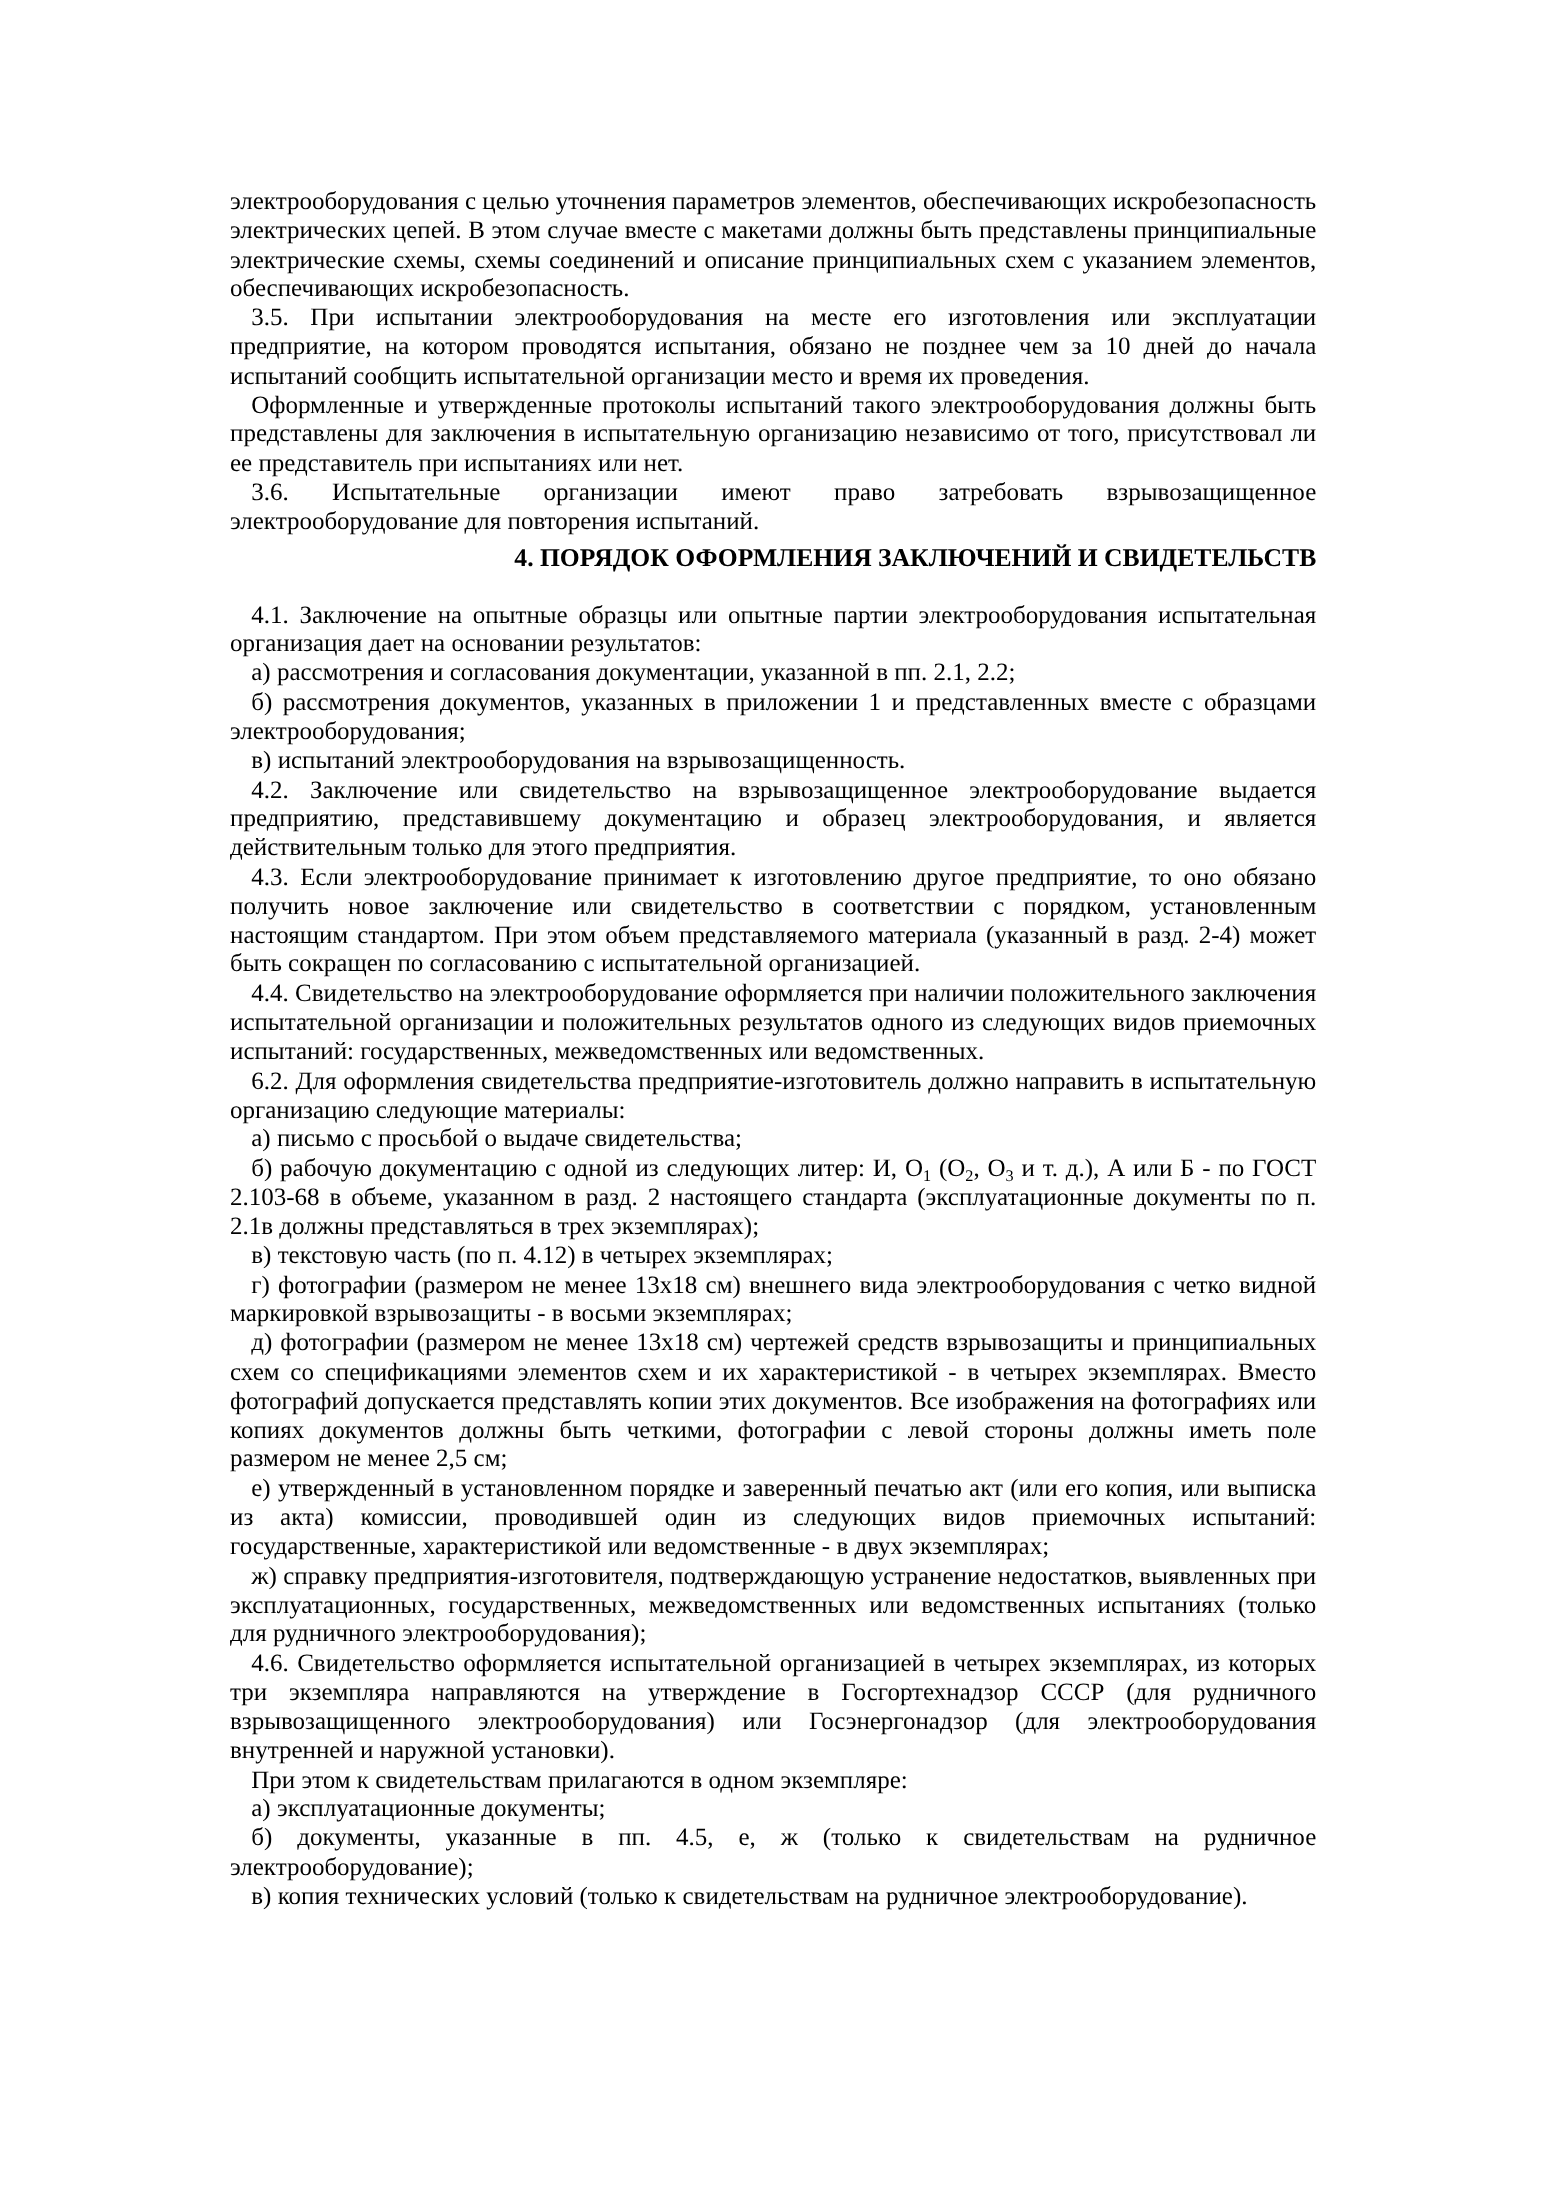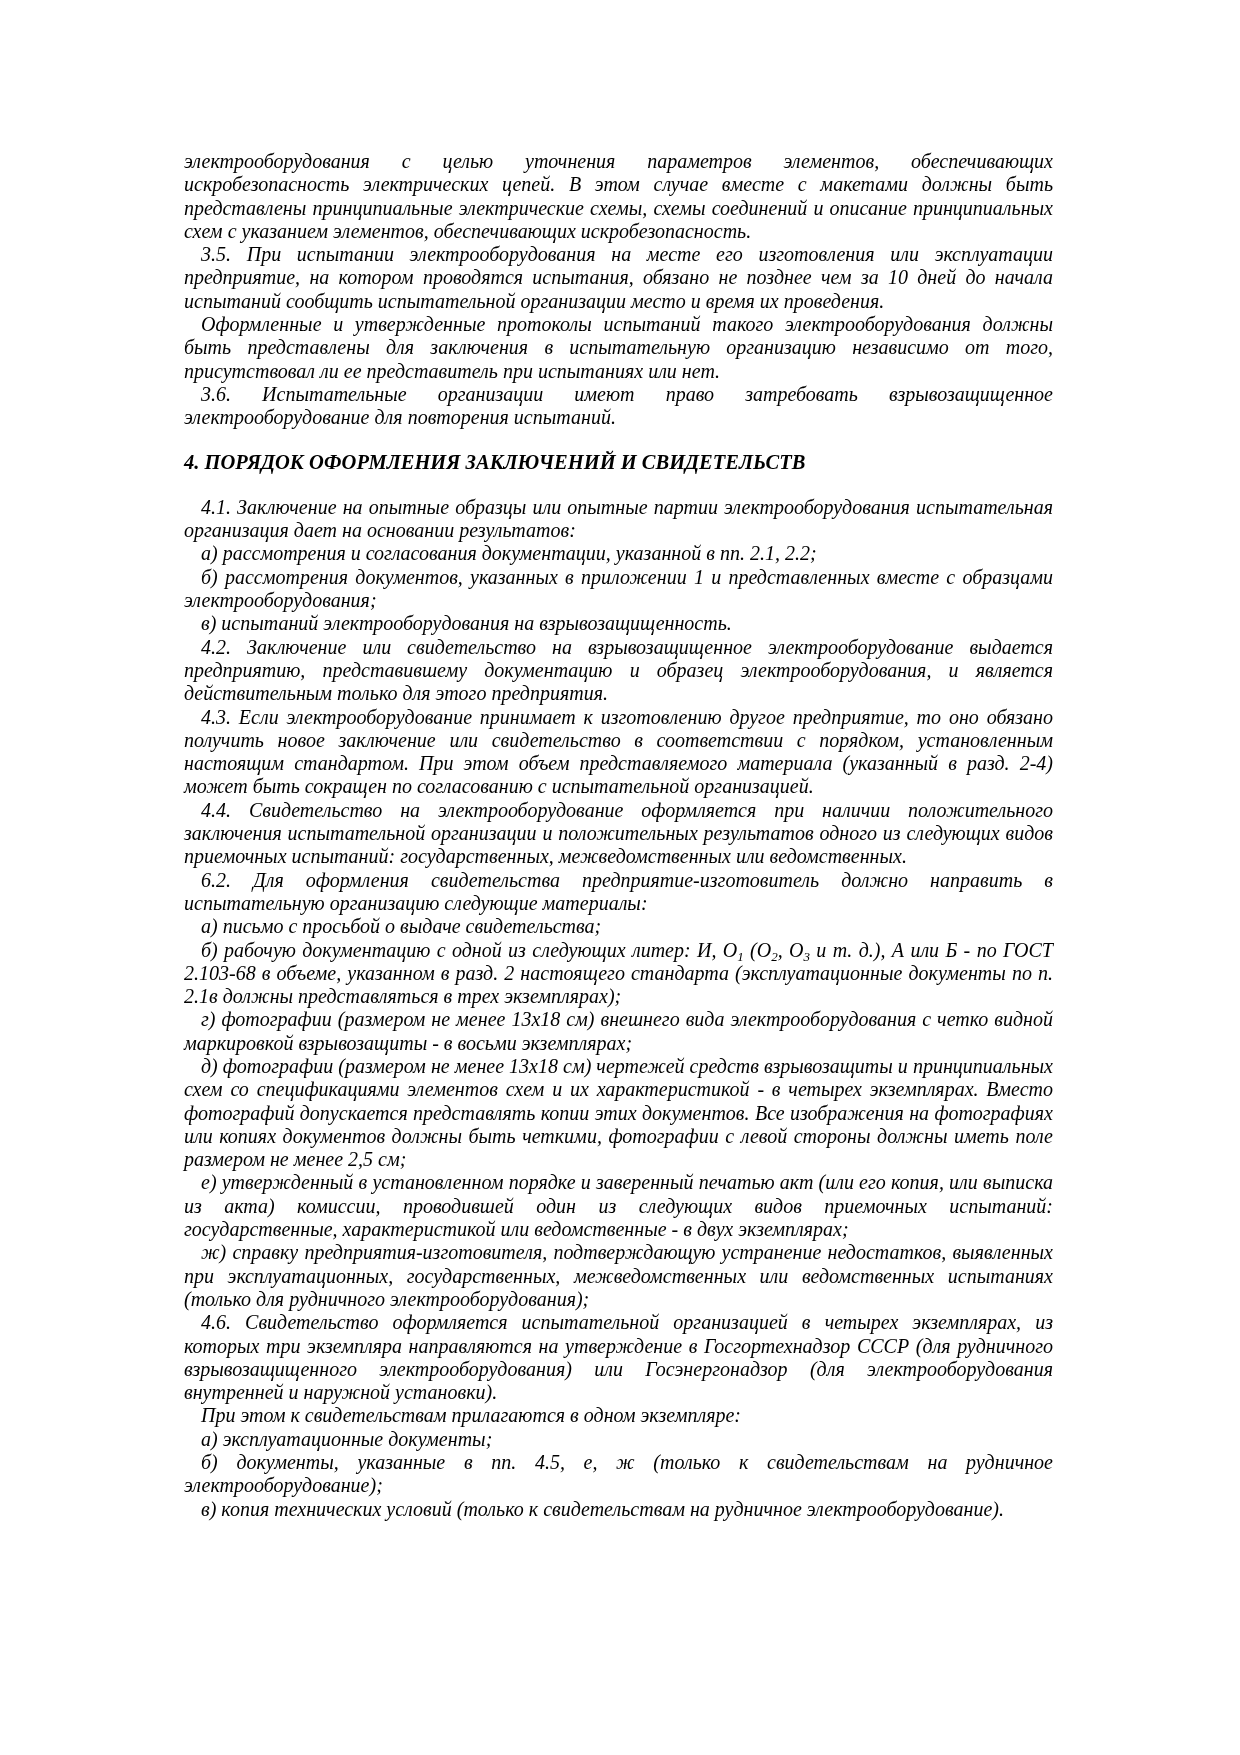--- a/index.html
+++ b/index.html
@@ -14,39 +14,38 @@
     overflow: hidden;
   }
   .page {
     box-sizing: border-box;
     width: 1240px;
     min-height: 1755px;
     padding: 150px 187px 44px 184px;
     background: #ffffff;
     color: #000000;
     font-family: "Liberation Serif", "DejaVu Serif", serif;
-    font-style: italic;
   }
   .doc-paragraph {
     margin: 0;
     font-size: 20px;
     line-height: 23.3px;
     text-align: justify;
     text-indent: 17px;
     color: #000000;
   }
   .doc-paragraph.no-indent {
     text-indent: 0;
   }
   .doc-heading {
-    margin: 21px 0 22px 0;
+    margin: 6px 0 22px 0;
     font-size: 20.5px;
     line-height: 23.3px;
     font-weight: bold;
-    text-align: left;
+    text-align: right;
     text-indent: 0;
     color: #000000;
   }
   sub {
     font-size: 13px;
     line-height: 0;
     vertical-align: -4px;
   }
 </style>
 </head>
@@ -62,20 +61,21 @@
       <p class="doc-paragraph"><span>4.1. Заключение на опытные образцы или опытные партии электрооборудования испытательная организация дает на основании результатов:</span></p>
       <p class="doc-paragraph"><span>а) рассмотрения и согласования документации, указанной в пп. 2.1, 2.2;</span></p>
       <p class="doc-paragraph"><span>б) рассмотрения документов, указанных в приложении 1 и представленных вместе с образцами электрооборудования;</span></p>
       <p class="doc-paragraph"><span>в) испытаний электрооборудования на взрывозащищенность.</span></p>
       <p class="doc-paragraph"><span>4.2. Заключение или свидетельство на взрывозащищенное электрооборудование выдается предприятию, представившему документацию и образец электрооборудования, и является действительным только для этого предприятия.</span></p>
       <p class="doc-paragraph"><span>4.3. Если электрооборудование принимает к изготовлению другое предприятие, то оно обязано получить новое заключение или свидетельство в соответствии с порядком, установленным настоящим стандартом. При этом объем представляемого материала (указанный в разд. 2-4) может быть сокращен по согласованию с испытательной организацией.</span></p>
       <p class="doc-paragraph"><span>4.4. Свидетельство на электрооборудование оформляется при наличии положительного заключения испытательной организации и положительных результатов одного из следующих видов приемочных испытаний: государственных, межведомственных или ведомственных.</span></p>
       <p class="doc-paragraph"><span>6.2. Для оформления свидетельства предприятие-изготовитель должно направить в испытательную организацию следующие материалы:</span></p>
       <p class="doc-paragraph"><span>а) письмо с просьбой о выдаче свидетельства;</span></p>
       <p class="doc-paragraph"><span>б) рабочую документацию с одной из следующих литер: И, О</span><sub>1</sub><span> (О</span><sub>2</sub><span>, О</span><sub>3</sub><span> и т. д.), А или Б - по ГОСТ 2.103-68 в объеме, указанном в разд. 2 настоящего стандарта (эксплуатационные документы по п. 2.1в должны представляться в трех экземплярах);</span></p>
+      <p class="doc-paragraph"><span>в) текстовую часть (по п. 4.12) в четырех экземплярах;</span></p>
       <p class="doc-paragraph"><span>г) фотографии (размером не менее 13х18 см) внешнего вида электрооборудования с четко видной маркировкой взрывозащиты - в восьми экземплярах;</span></p>
       <p class="doc-paragraph"><span>д) фотографии (размером не менее 13х18 см) чертежей средств взрывозащиты и принципиальных схем со спецификациями элементов схем и их характеристикой - в четырех экземплярах. Вместо фотографий допускается представлять копии этих документов. Все изображения на фотографиях или копиях документов должны быть четкими, фотографии с левой стороны должны иметь поле размером не менее 2,5 см;</span></p>
       <p class="doc-paragraph"><span>е) утвержденный в установленном порядке и заверенный печатью акт (или его копия, или выписка из акта) комиссии, проводившей один из следующих видов приемочных испытаний: государственные, характеристикой или ведомственные - в двух экземплярах;</span></p>
       <p class="doc-paragraph"><span>ж) справку предприятия-изготовителя, подтверждающую устранение недостатков, выявленных при эксплуатационных, государственных, межведомственных или ведомственных испытаниях (только для рудничного электрооборудования);</span></p>
       <p class="doc-paragraph"><span>4.6. Свидетельство оформляется испытательной организацией в четырех экземплярах, из которых три экземпляра направляются на утверждение в Госгортехнадзор СССР (для рудничного взрывозащищенного электрооборудования) или Госэнергонадзор (для электрооборудования внутренней и наружной установки).</span></p>
       <p class="doc-paragraph"><span>При этом к свидетельствам прилагаются в одном экземпляре:</span></p>
       <p class="doc-paragraph"><span>а) эксплуатационные документы;</span></p>
       <p class="doc-paragraph"><span>б) документы, указанные в пп. 4.5, е, ж (только к свидетельствам на рудничное электрооборудование);</span></p>
       <p class="doc-paragraph"><span>в) копия технических условий (только к свидетельствам на рудничное электрооборудование).</span></p>
     </div>

